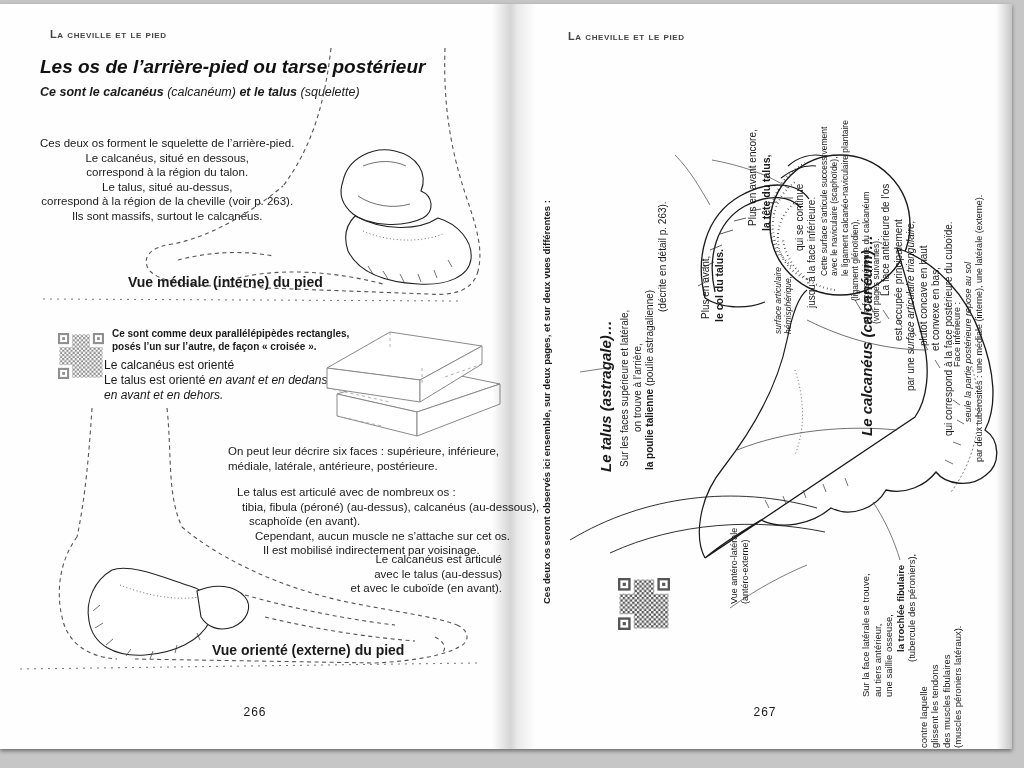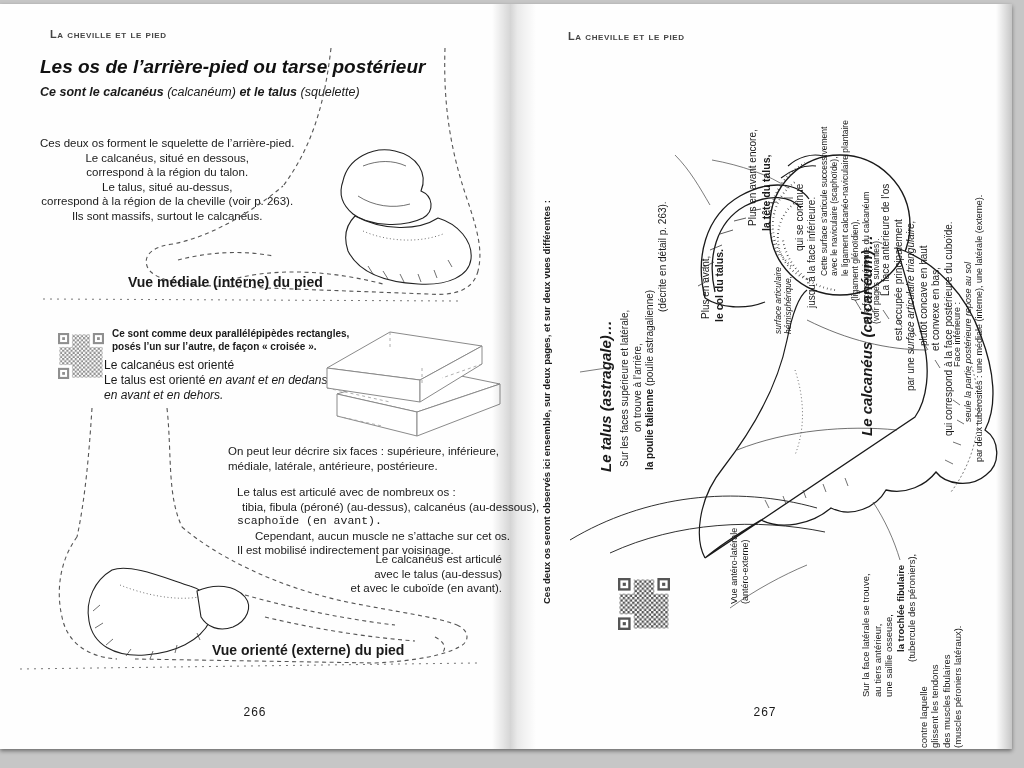--- a/index.html
+++ b/index.html
@@ -122,23 +122,23 @@
       <path d="M100,52 L100,70 M15,100 L60,110"></path>
     </g>
   </svg>
 
   <div class="body-text ml" style="left:228px;top:444px;">On peut leur décrire six faces : supérieure, inférieure,
 médiale, latérale, antérieure, postérieure.</div>
 
   <div class="body-text" style="left:237px;top:485px;">
     <div>Le talus est articulé avec de nombreux os :</div>
     <div style="margin-left:5px;">tibia, fibula (péroné) (au-dessus), calcanéus (au-dessous),</div>
-    <div style="font-family:Liberation Mono, monospace;">scaphoïde (en avant).</div>
+    <div style="margin-left:12px;">scaphoïde (en avant).</div>
     <div style="margin-left:18px;">Cependant, aucun muscle ne s’attache sur cet os.</div>
-    <div style="">Il est mobilisé indirectement par voisinage.</div>
+    <div style="margin-left:26px;">Il est mobilisé indirectement par voisinage.</div>
   </div>
 
   <div class="body-text ml" style="left:320px;top:552px;width:182px;text-align:right;">Le calcanéus est articulé
 avec le talus (au-dessus)
 et avec le cuboïde (en avant).</div>
 
   <svg style="left:15px;top:405px;" width="470" height="280" viewBox="0 0 470 280">
     <g fill="none" stroke="#555" stroke-width="1.1" stroke-dasharray="4 3.5">
       <path d="M152,3 C157,50 152,90 167,122"></path>
       <path d="M77,3 C74,50 70,95 62,132"></path>

